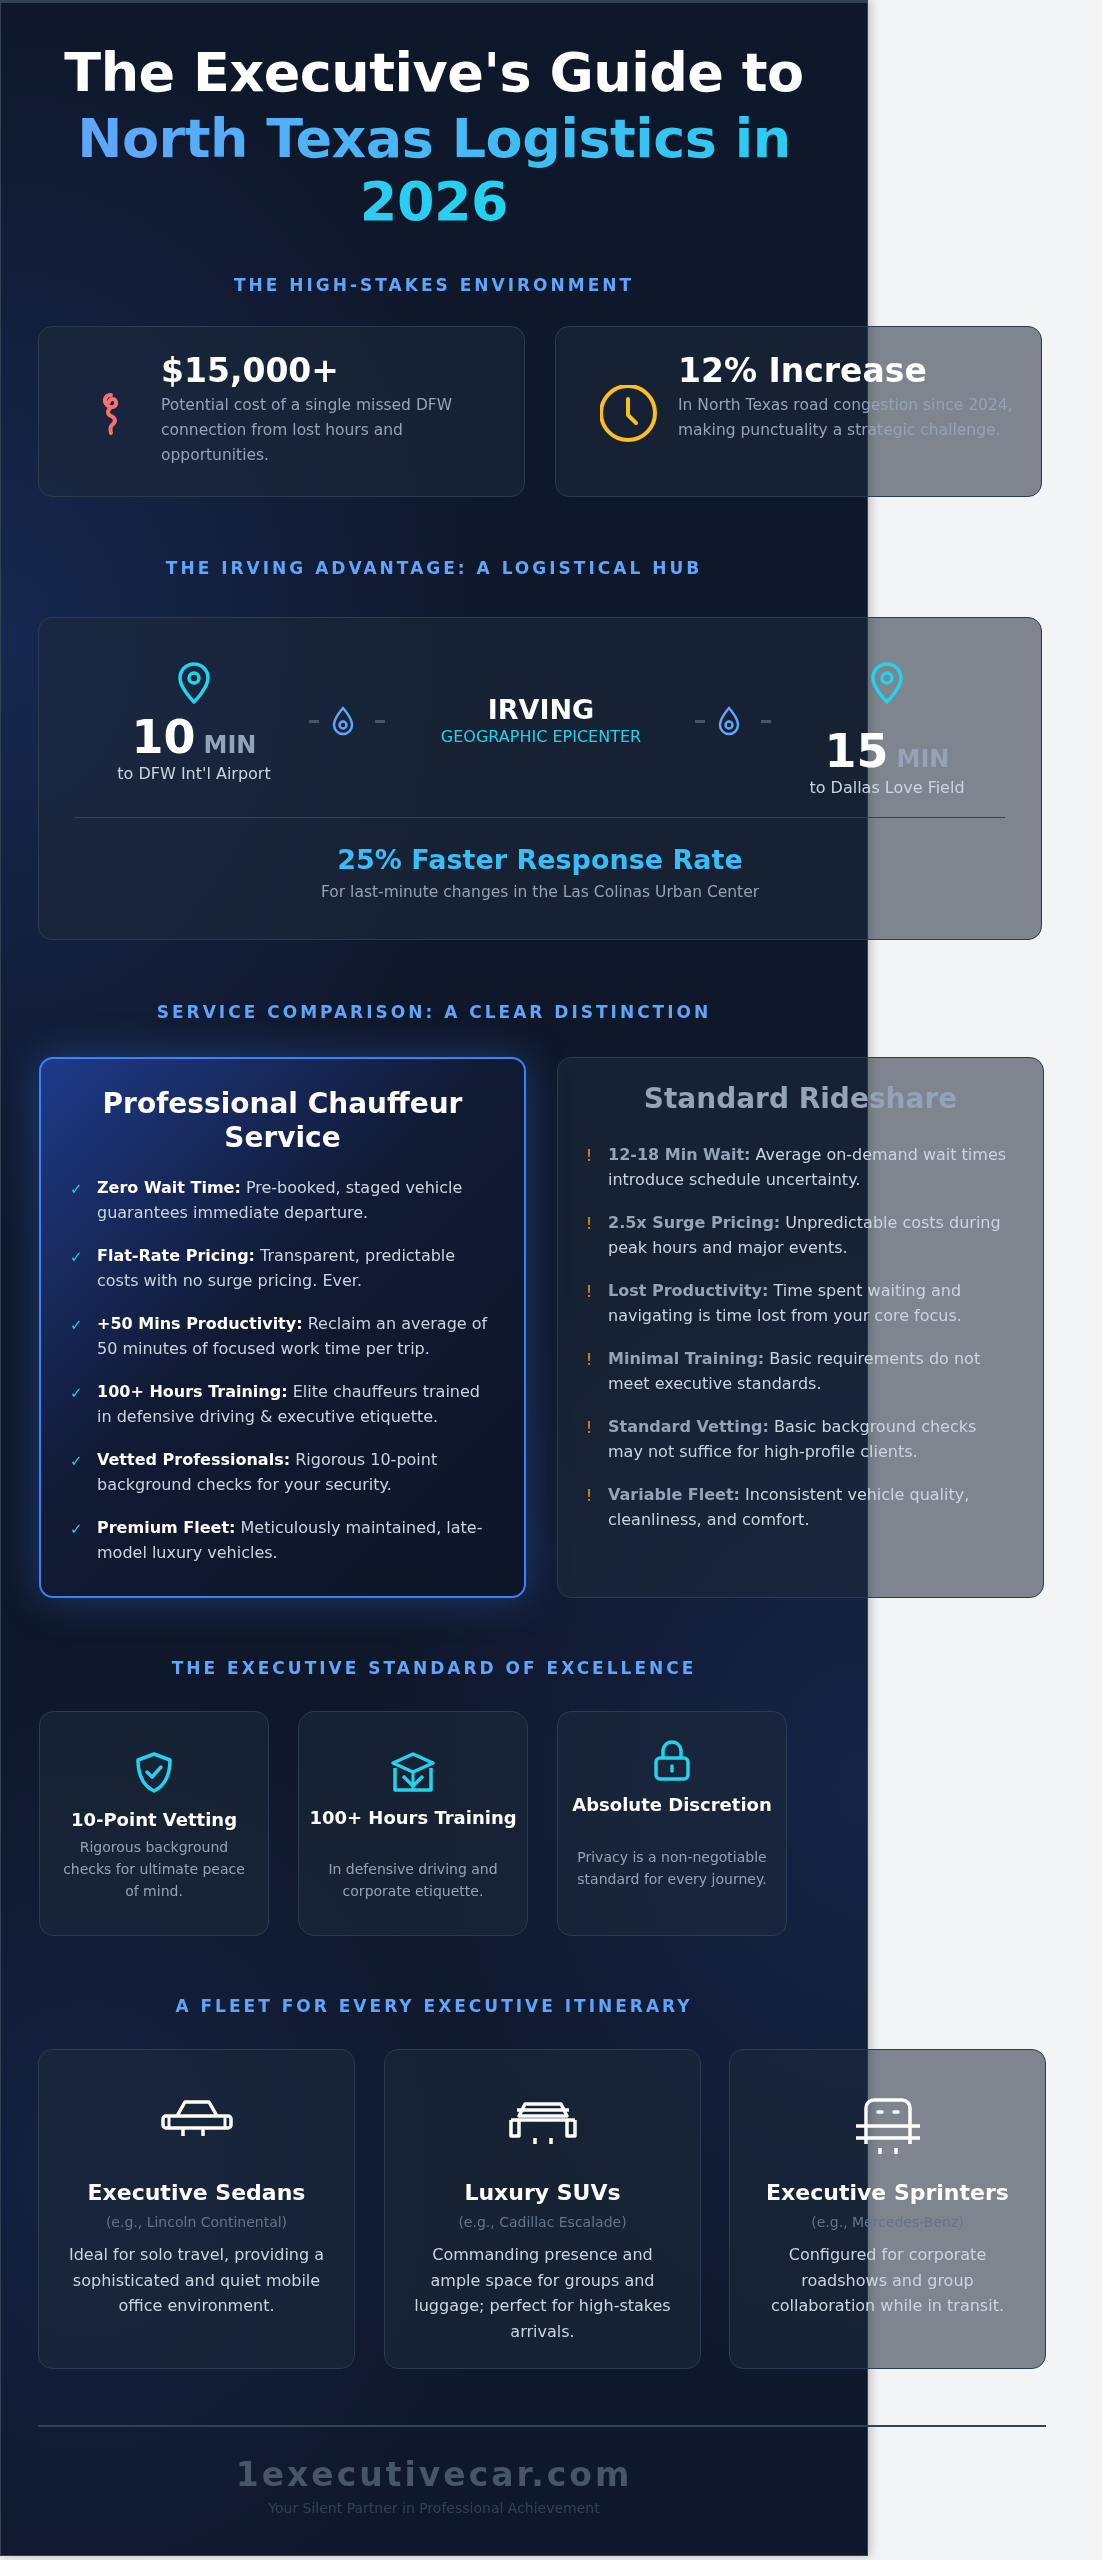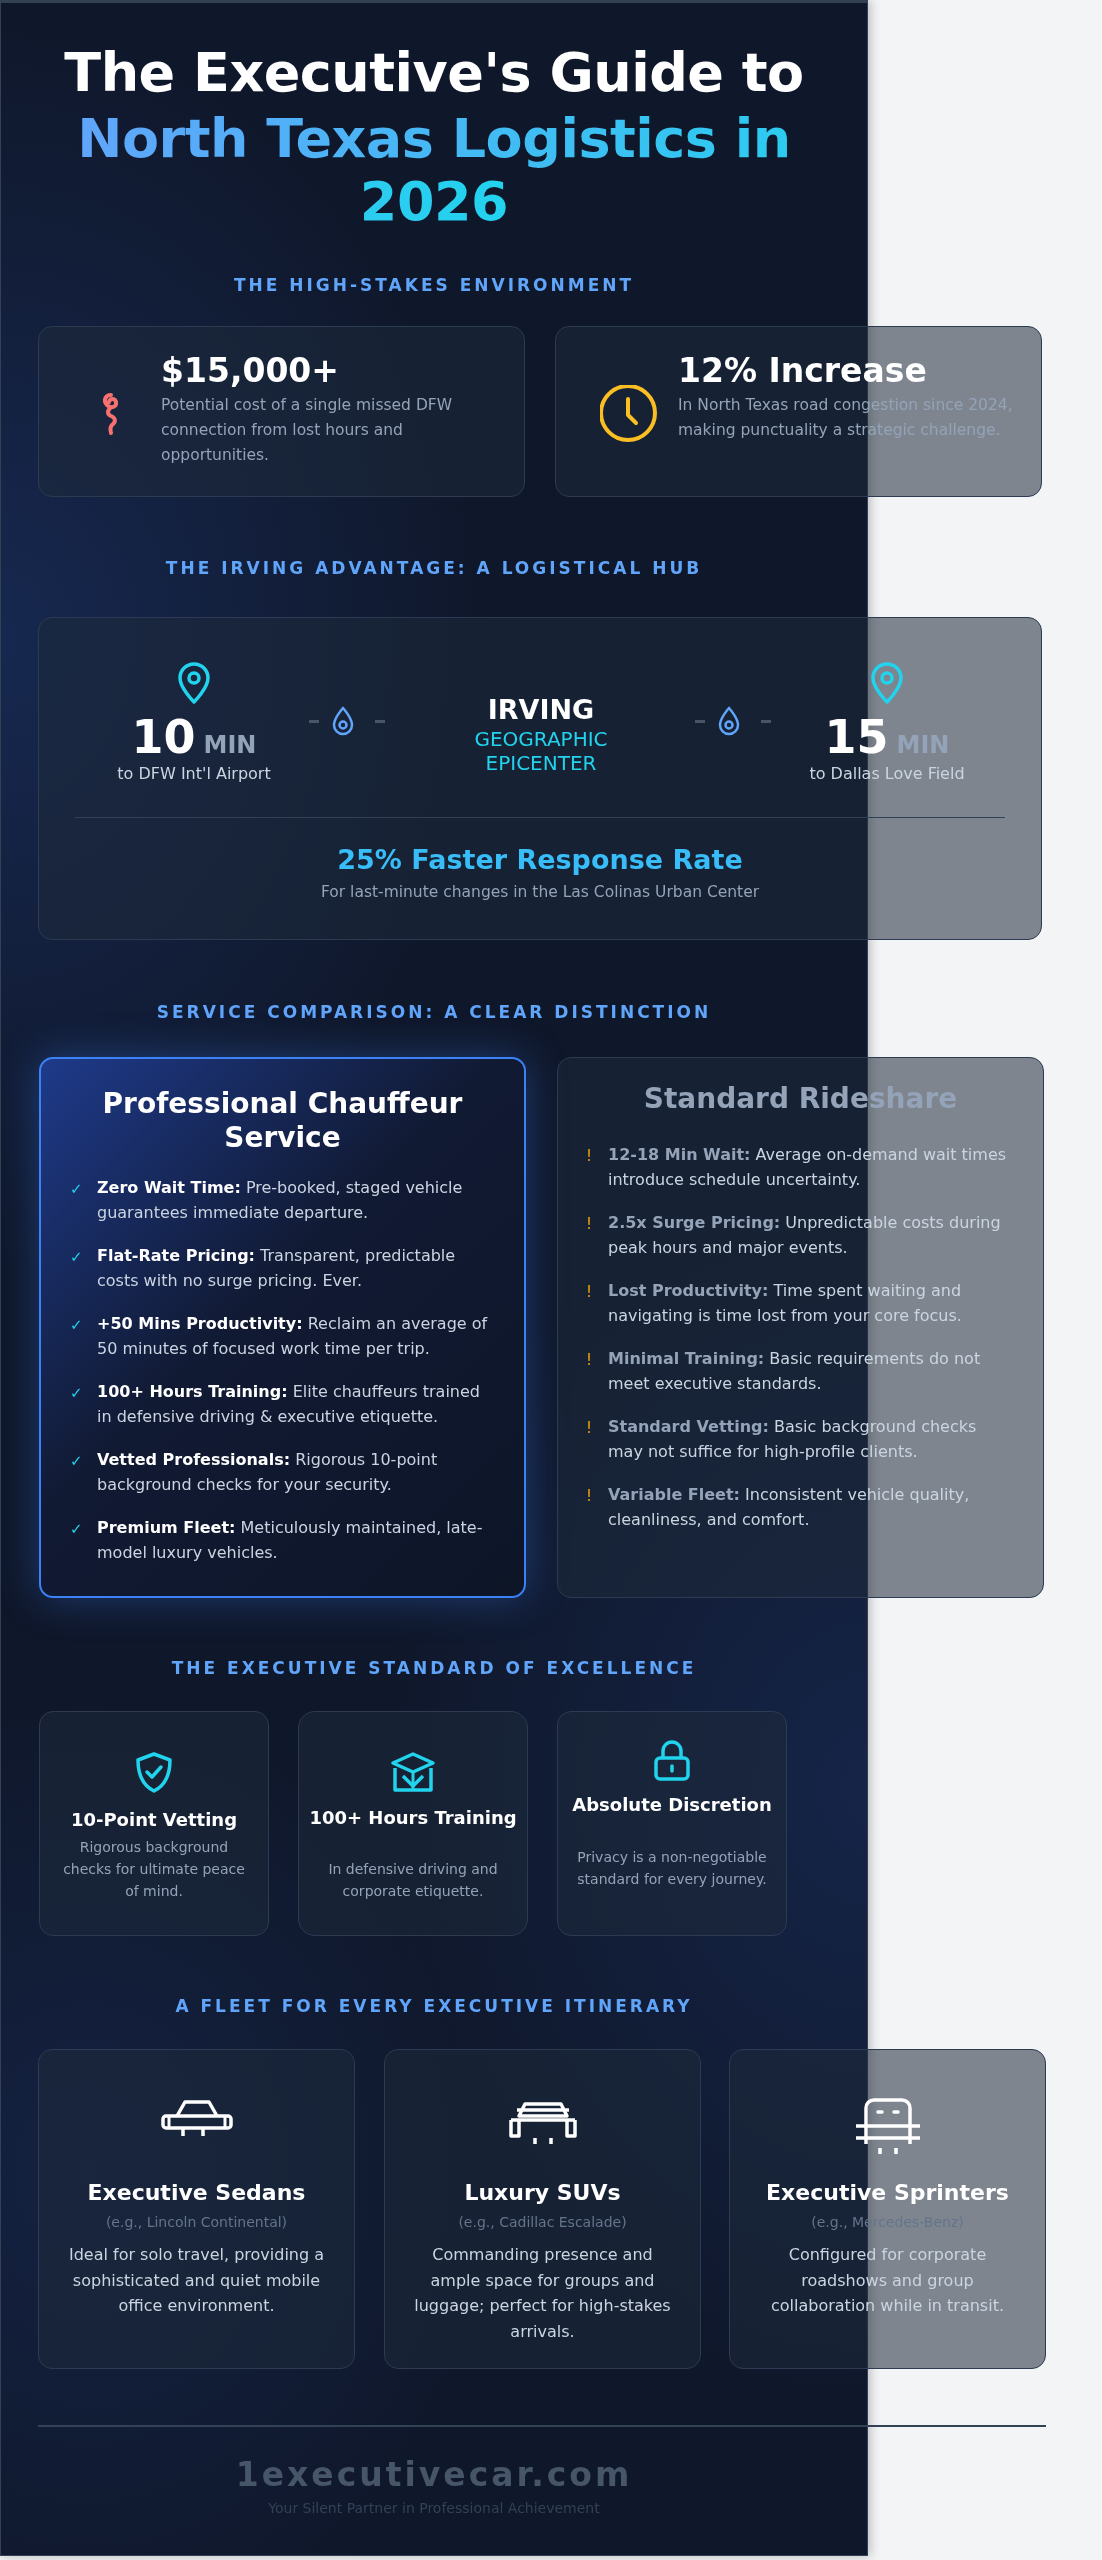--- a/index.html
+++ b/index.html
@@ -93,40 +93,40 @@
     <div style="position:absolute; left:292px; top:88px;">
       <svg width="24" height="30" viewBox="0 0 24 30">
           <path d="M12 2 C12 2 3 12 3 19 A9 9 0 0 0 21 19 C21 12 12 2 12 2 Z" fill="none" stroke="#60a5fa" stroke-width="2.5"></path>
           <circle cx="12" cy="19" r="3.5" fill="none" stroke="#60a5fa" stroke-width="2.5"></circle>
         </svg>
     </div>
     <div class="dash" style="left:336px; top:102px;"></div>
 
     <div class="hub-col" style="left:380px; top:76px; width:244px;">
       <div style="color:#fff; font-size:27px; font-weight:bold;">IRVING</div>
-      <div style="color:#22d3ee; font-size:20px; margin-top:2px;">GEOGRAPHIC EPICENTER</div>
+      <div style="color:#22d3ee; font-size:16px; margin-top:2px;">GEOGRAPHIC EPICENTER</div>
     </div>
 
     <div class="dash" style="left:656px; top:102px;"></div>
     <div style="position:absolute; left:678px; top:88px;">
       <svg width="24" height="30" viewBox="0 0 24 30">
           <path d="M12 2 C12 2 3 12 3 19 A9 9 0 0 0 21 19 C21 12 12 2 12 2 Z" fill="none" stroke="#60a5fa" stroke-width="2.5"></path>
           <circle cx="12" cy="19" r="3.5" fill="none" stroke="#60a5fa" stroke-width="2.5"></circle>
         </svg>
     </div>
     <div class="dash" style="left:722px; top:102px;"></div>
 
     <div class="hub-col" style="left:733px; top:44px; width:230px;">
       <div style="display:flex; justify-content:center;">
         <svg width="36" height="42" viewBox="0 0 36 42">
             <path d="M18 40 C18 40 4 26 4 16 A14 14 0 0 1 32 16 C32 26 18 40 18 40 Z" fill="none" stroke="#22d3ee" stroke-width="3.5" stroke-linejoin="round"></path>
             <circle cx="18" cy="16" r="5" fill="none" stroke="#22d3ee" stroke-width="3.5"></circle>
           </svg>
       </div>
-      <div style="margin-top:6px;"><span class="hub-num">15</span><span class="hub-unit">MIN</span></div>
+      <div style="margin-top:20px;"><span class="hub-num">15</span><span class="hub-unit">MIN</span></div>
       <div class="hub-lbl">to Dallas Love Field</div>
     </div>
 
     <div style="position:absolute; left:36px; right:36px; top:199px; height:1px; background:#334155;"></div>
 
     <div style="position:absolute; left:0; width:100%; top:226px; text-align:center; font-size:27px; font-weight:bold; color:#38bdf8;">25% Faster Response Rate</div>
     <div style="position:absolute; left:0; width:100%; top:265px; text-align:center; font-size:15.5px; color:#94a3b8;">For last-minute changes in the Las Colinas Urban Center</div>
   </div>
 
   <div class="sec-head" style="top:999px;">SERVICE COMPARISON: A CLEAR DISTINCTION</div>

